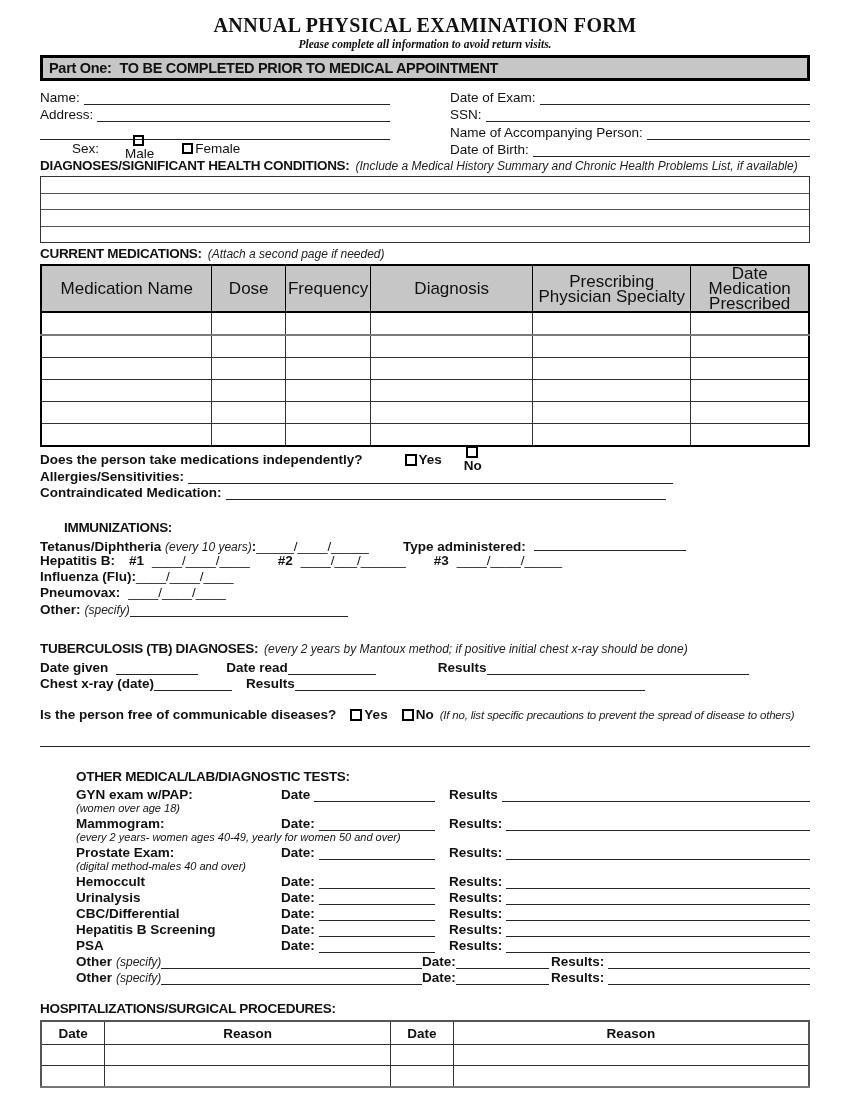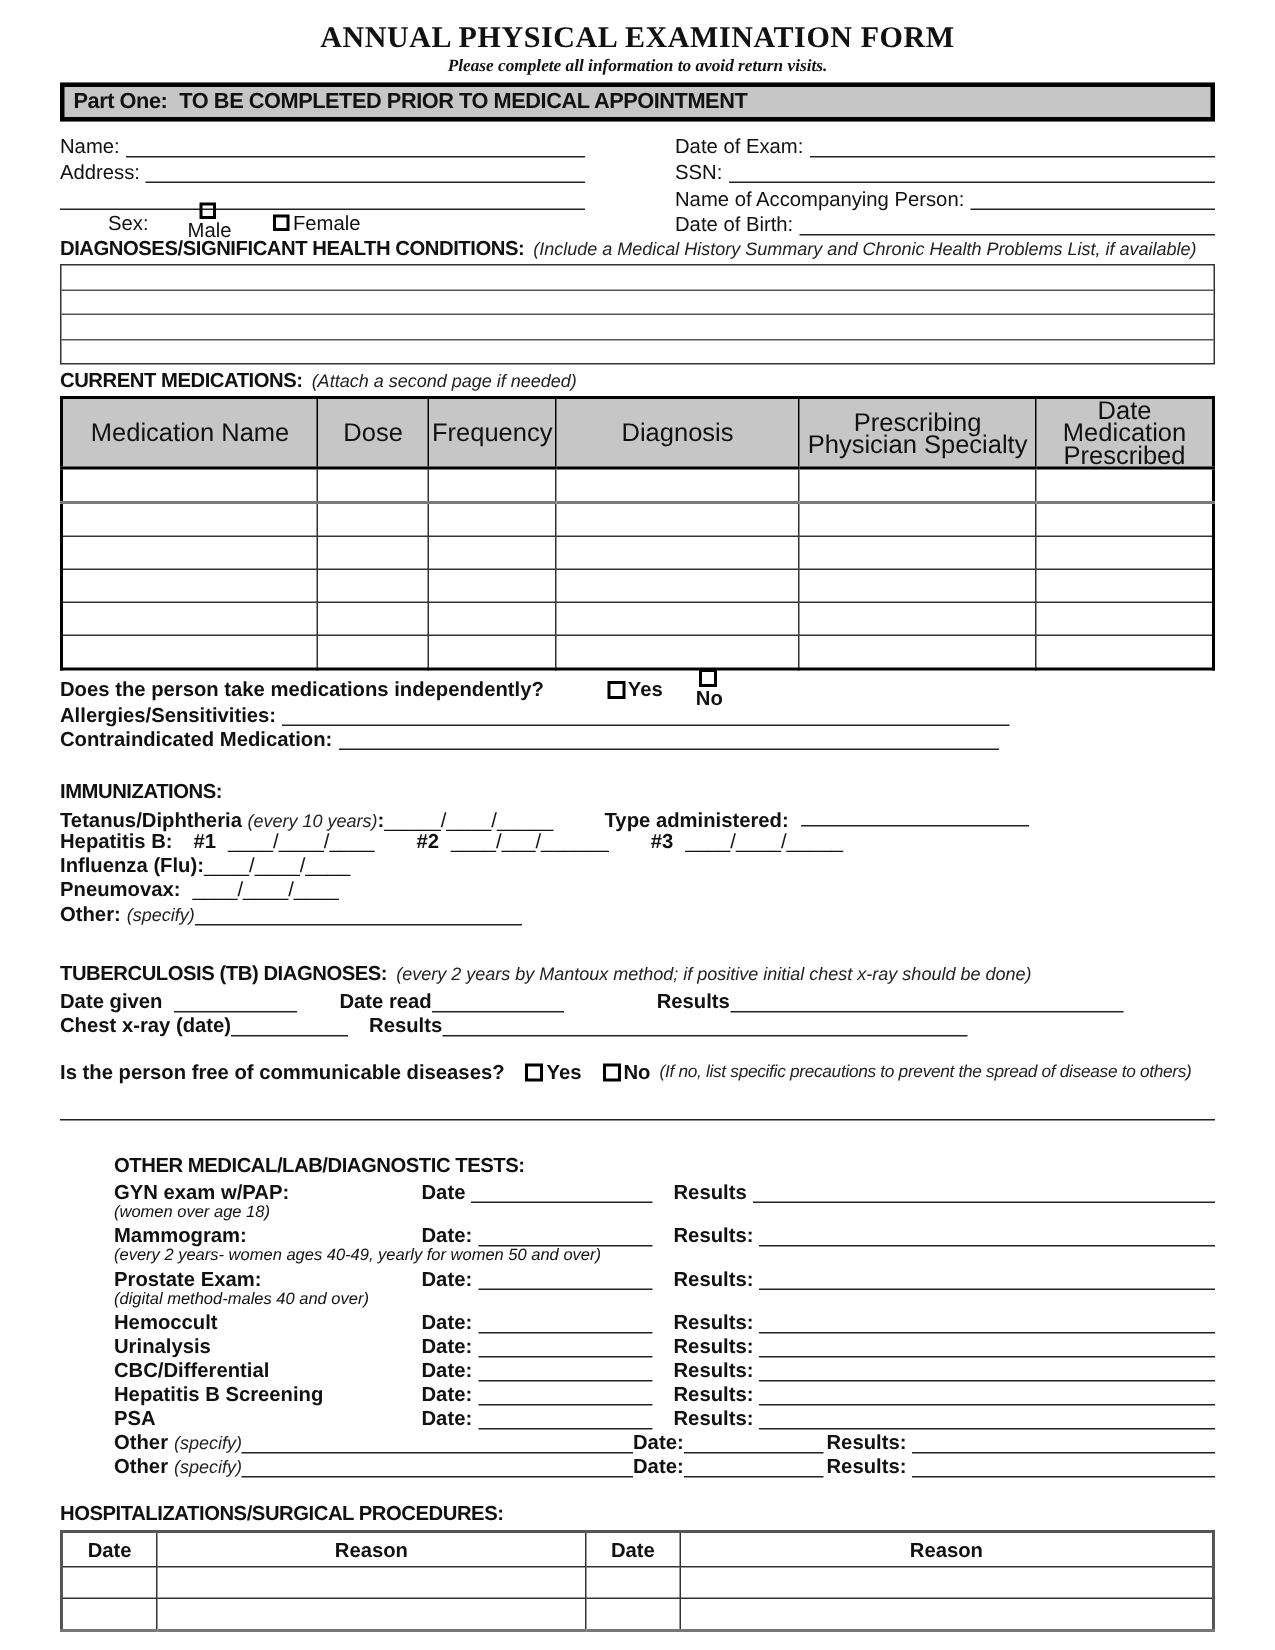--- a/index.html
+++ b/index.html
@@ -230,21 +230,21 @@
   <div class="ul-row">
     <span class="lab">Allergies/Sensitivities:</span>
     <span class="blw" style="width:485px;"></span>
   </div>
   <div class="ul-row">
     <span class="lab">Contraindicated Medication:</span>
     <span class="blw" style="width:440px;"></span>
   </div>
 
   <div class="sec">
-    <div class="h1" style="height:17px;">IMMUNIZATIONS:</div>
+    <div class="h1" style="height:17px;margin-left:24px;">IMMUNIZATIONS:</div>
     <div class="immrow">
       <span style="width:363px;">
         <span class="b">Tetanus/Diphtheria</span>
         <span class="note">(every 10 years)</span><span class="b">:</span><span class="blank">_____/____/_____</span>
       </span>
       <span class="b">Type administered:</span>
       <span class="blw gap8" style="width:152px;"></span>
     </div>
     <div class="immrow">
       <span class="b">Hepatitis B:</span>

